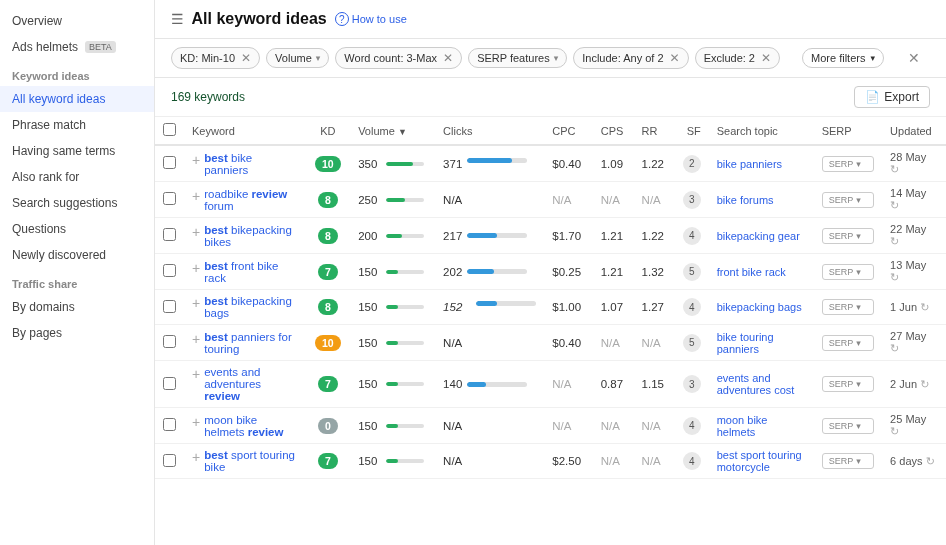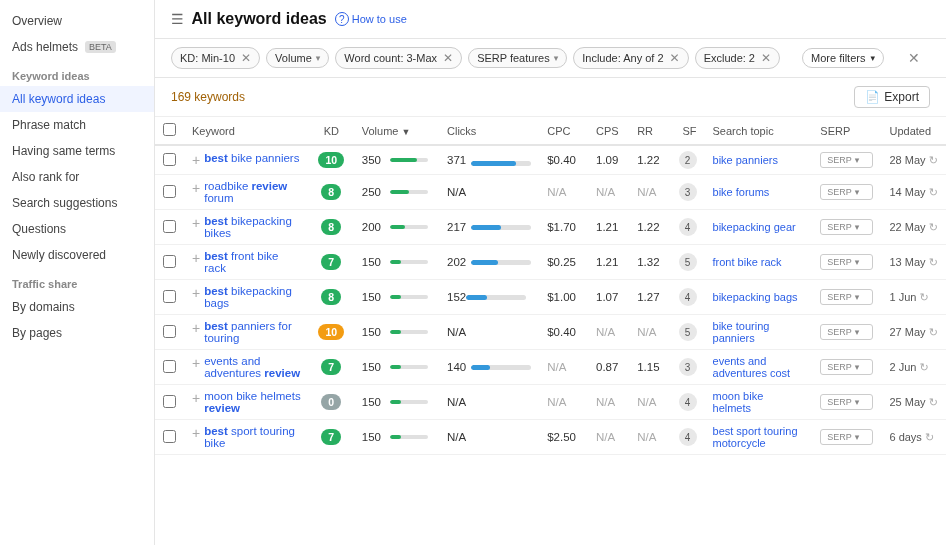--- a/index.html
+++ b/index.html
@@ -24,21 +24,21 @@
     
     .filters-bar { padding: 8px 16px; display: flex; flex-wrap: wrap; align-items: center; gap: 22px; border-bottom: 1px solid #e5e5e5; }
     .filter-chip { display: flex; align-items: center; gap: 4px; padding: 3px 8px; border: 1px solid #ccc; border-radius: 14px; font-size: 11px; color: #333; background: #fafafa; cursor: pointer; }
     .filter-chip .chip-x { color: #888; font-size: 12px; cursor: pointer; margin-left: 2px; }
     .more-filters-btn { display: flex; align-items: center; gap: 3px; padding: 3px 8px; border: 1px solid #ccc; border-radius: 14px; font-size: 11px; color: #333; background: #fff; cursor: pointer; }
     .clear-all-btn { color: #888; font-size: 14px; cursor: pointer; margin-left: 2px; }
 
     
     .content { flex: 1; overflow-y: auto; padding: 0; }
     .content-header { padding: 8px 16px; display: flex; justify-content: space-between; align-items: center; border-bottom: 1px solid #eee; }
-    .keyword-count { font-size: 12px; color: #a16207; }
+    .keyword-count { font-size: 12px; color: #14532d; }
     .export-btn { display: flex; align-items: center; gap: 4px; font-size: 12px; color: #333; cursor: pointer; border: 1px solid #ccc; padding: 3px 10px; border-radius: 4px; background: #fff; }
 
     
     table { width: 100%; border-collapse: collapse; font-size: 11.5px; }
     thead tr { background: #fff; border-bottom: 2px solid #e5e5e5; }
     th { padding: 6px 8px; text-align: left; color: #555; font-weight: 500; font-size: 11px; white-space: nowrap; position: sticky; top: 0; background: #fff; z-index: 1; border-bottom: 1px solid #ddd; }
     th.sortable { cursor: pointer; }
     td { padding: 5px 8px; border-bottom: 1px solid #f0f0f0; vertical-align: middle; }
 
     .col-check { width: 24px; }
@@ -206,21 +206,21 @@
     </td>
     <td class="col-volume">
       <div style="display:flex;align-items:center;gap:5px;">
         <span>350</span>
         <div class="volume-bar">
                   <div class="volume-fill" style="width:70%;"></div>
                 </div>
       </div>
     </td>
     <td class="col-clicks">
-      <div style="display:flex;align-items:flex-end;gap:5px;">
+      <div style="display:flex;align-items:flex-start;gap:5px;">
         <span>371</span>
         <div class="clicks-bar-track">
                   <div class="clicks-bar-fill" style="width:75%;"></div>
                 </div>
       </div>
     </td>
     <td class="col-cpc" style="color:#333">$0.40</td>
     <td class="col-cps" style="color:#333">1.09</td>
     <td class="col-rr" style="color:#333">1.22</td>
     <td class="col-sf">
@@ -400,21 +400,21 @@
     </td>
     <td class="col-volume">
       <div style="display:flex;align-items:center;gap:5px;">
         <span>150</span>
         <div class="volume-bar">
                   <div class="volume-fill" style="width:30%;"></div>
                 </div>
       </div>
     </td>
     <td class="col-clicks">
-      <div style="display:flex;align-items:center;gap:0;">
+      <div style="display:flex;align-items:flex-start;gap:14px;font-style:italic;">
         <span>152</span>
         <div class="clicks-bar-track">
                   <div class="clicks-bar-fill" style="width:35%;"></div>
                 </div>
       </div>
     </td>
     <td class="col-cpc" style="color:#333">$1.00</td>
     <td class="col-cps" style="color:#333">1.07</td>
     <td class="col-rr" style="color:#333">1.27</td>
     <td class="col-sf">

